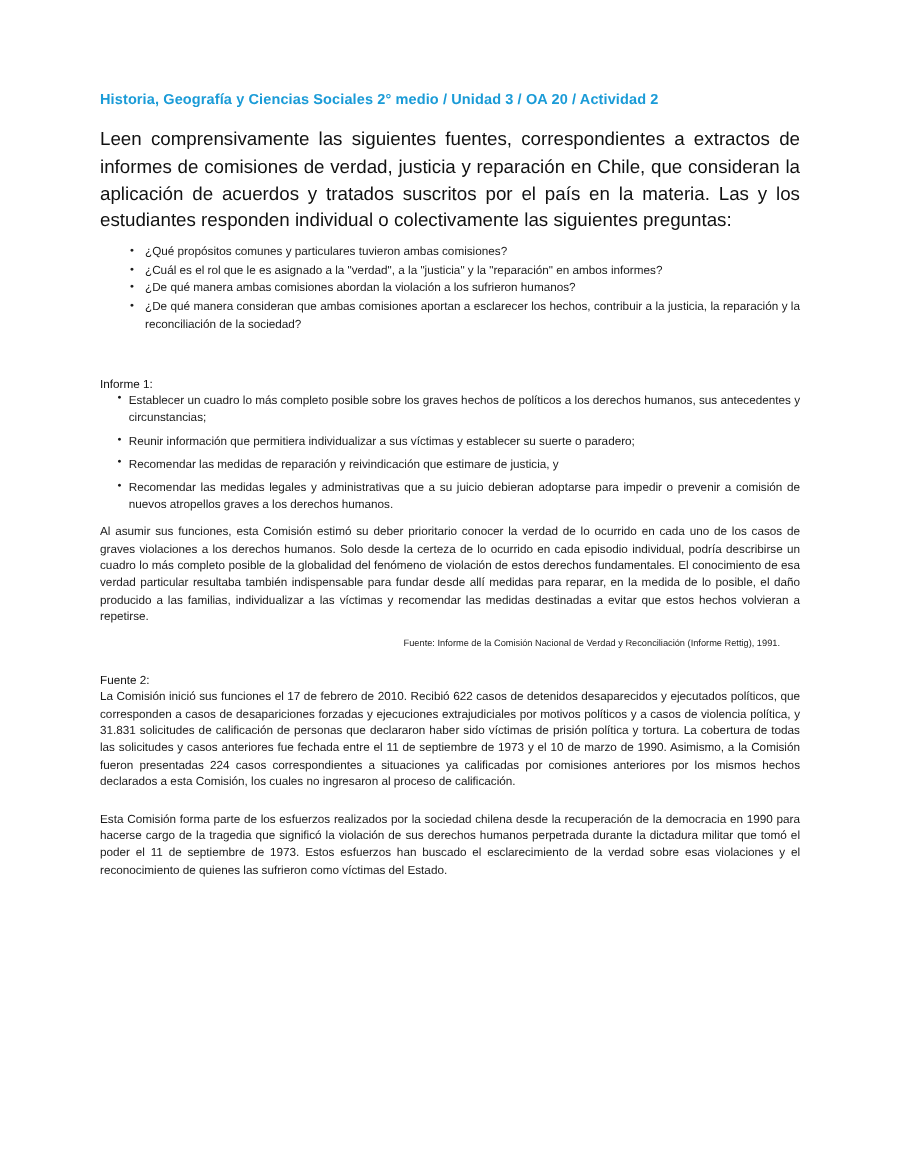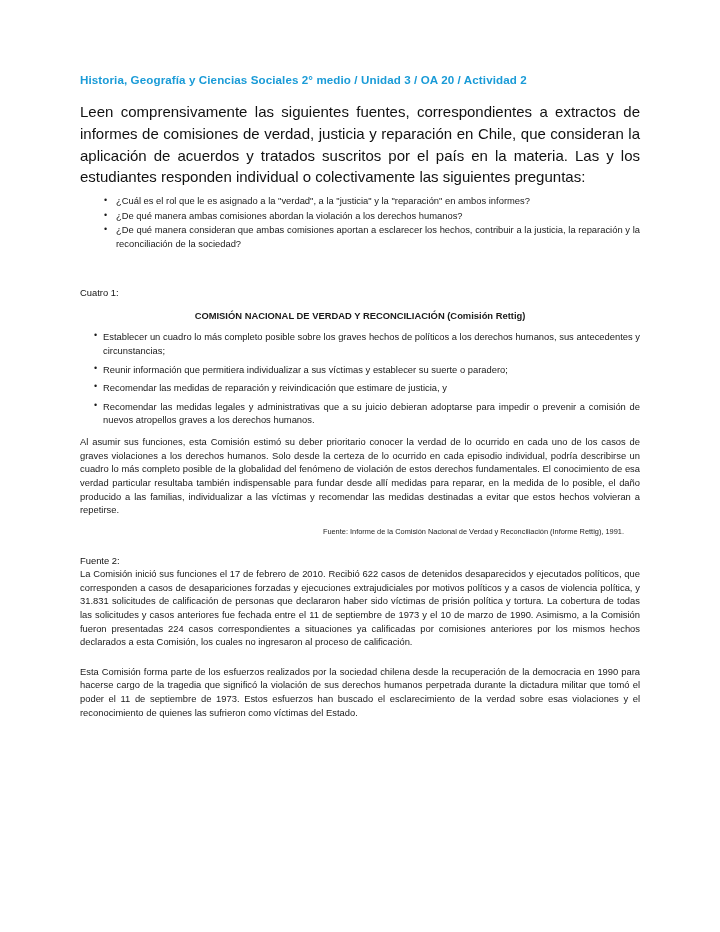--- a/index.html
+++ b/index.html
@@ -111,30 +111,30 @@
 </head>
 <body>
 
 <div class="page">
 
   <div class="doc-title">Historia, Geografía y Ciencias Sociales 2° medio / Unidad 3 / OA 20 / Actividad 2</div>
 
   <p class="intro">Leen comprensivamente las siguientes fuentes, correspondientes a extractos de informes de comisiones de verdad, justicia y reparación en Chile, que consideran la aplicación de acuerdos y tratados suscritos por el país en la materia. Las y los estudiantes responden individual o colectivamente las siguientes preguntas:</p>
 
   <ul class="q-list">
+    <li>¿Qué propósitos comunes y particulares tuvieron ambas comisiones?</li>
     <li>¿Cuál es el rol que le es asignado a la "verdad", a la "justicia" y la "reparación" en ambos informes?</li>
-    <li>¿De qué manera ambas comisiones abordan la violación a los derechos humanos?</li>
+    <li>¿De qué manera ambas comisiones abordan la violación a los sufrieron humanos?</li>
     <li>¿De qué manera consideran que ambas comisiones aportan a esclarecer los hechos, contribuir a la justicia, la reparación y la reconciliación de la sociedad?</li>
   </ul>
 
   <div class="spacer-lg"></div>
 
-  <p class="fuente-label">Cuatro 1:</p>
+  <p class="fuente-label">Informe 1:</p>
 
-  <p class="src-title">COMISIÓN NACIONAL DE VERDAD Y RECONCILIACIÓN (Comisión Rettig)</p>
 
 
   <ul class="dash-list">
     <li>Establecer un cuadro lo más completo posible sobre los graves hechos de políticos a los derechos humanos, sus antecedentes y circunstancias;</li>
     <li>Reunir información que permitiera individualizar a sus víctimas y establecer su suerte o paradero;</li>
     <li>Recomendar las medidas de reparación y reivindicación que estimare de justicia, y</li>
     <li>Recomendar las medidas legales y administrativas que a su juicio debieran adoptarse para impedir o prevenir a comisión de nuevos atropellos graves a los derechos humanos.</li>
   </ul>
 
   <p class="body-p">Al asumir sus funciones, esta Comisión estimó su deber prioritario conocer la verdad de lo ocurrido en cada uno de los casos de graves violaciones a los derechos humanos. Solo desde la certeza de lo ocurrido en cada episodio individual, podría describirse un cuadro lo más completo posible de la globalidad del fenómeno de violación de estos derechos fundamentales. El conocimiento de esa verdad particular resultaba también indispensable para fundar desde allí medidas para reparar, en la medida de lo posible, el daño producido a las familias, individualizar a las víctimas y recomendar las medidas destinadas a evitar que estos hechos volvieran a repetirse.</p>

